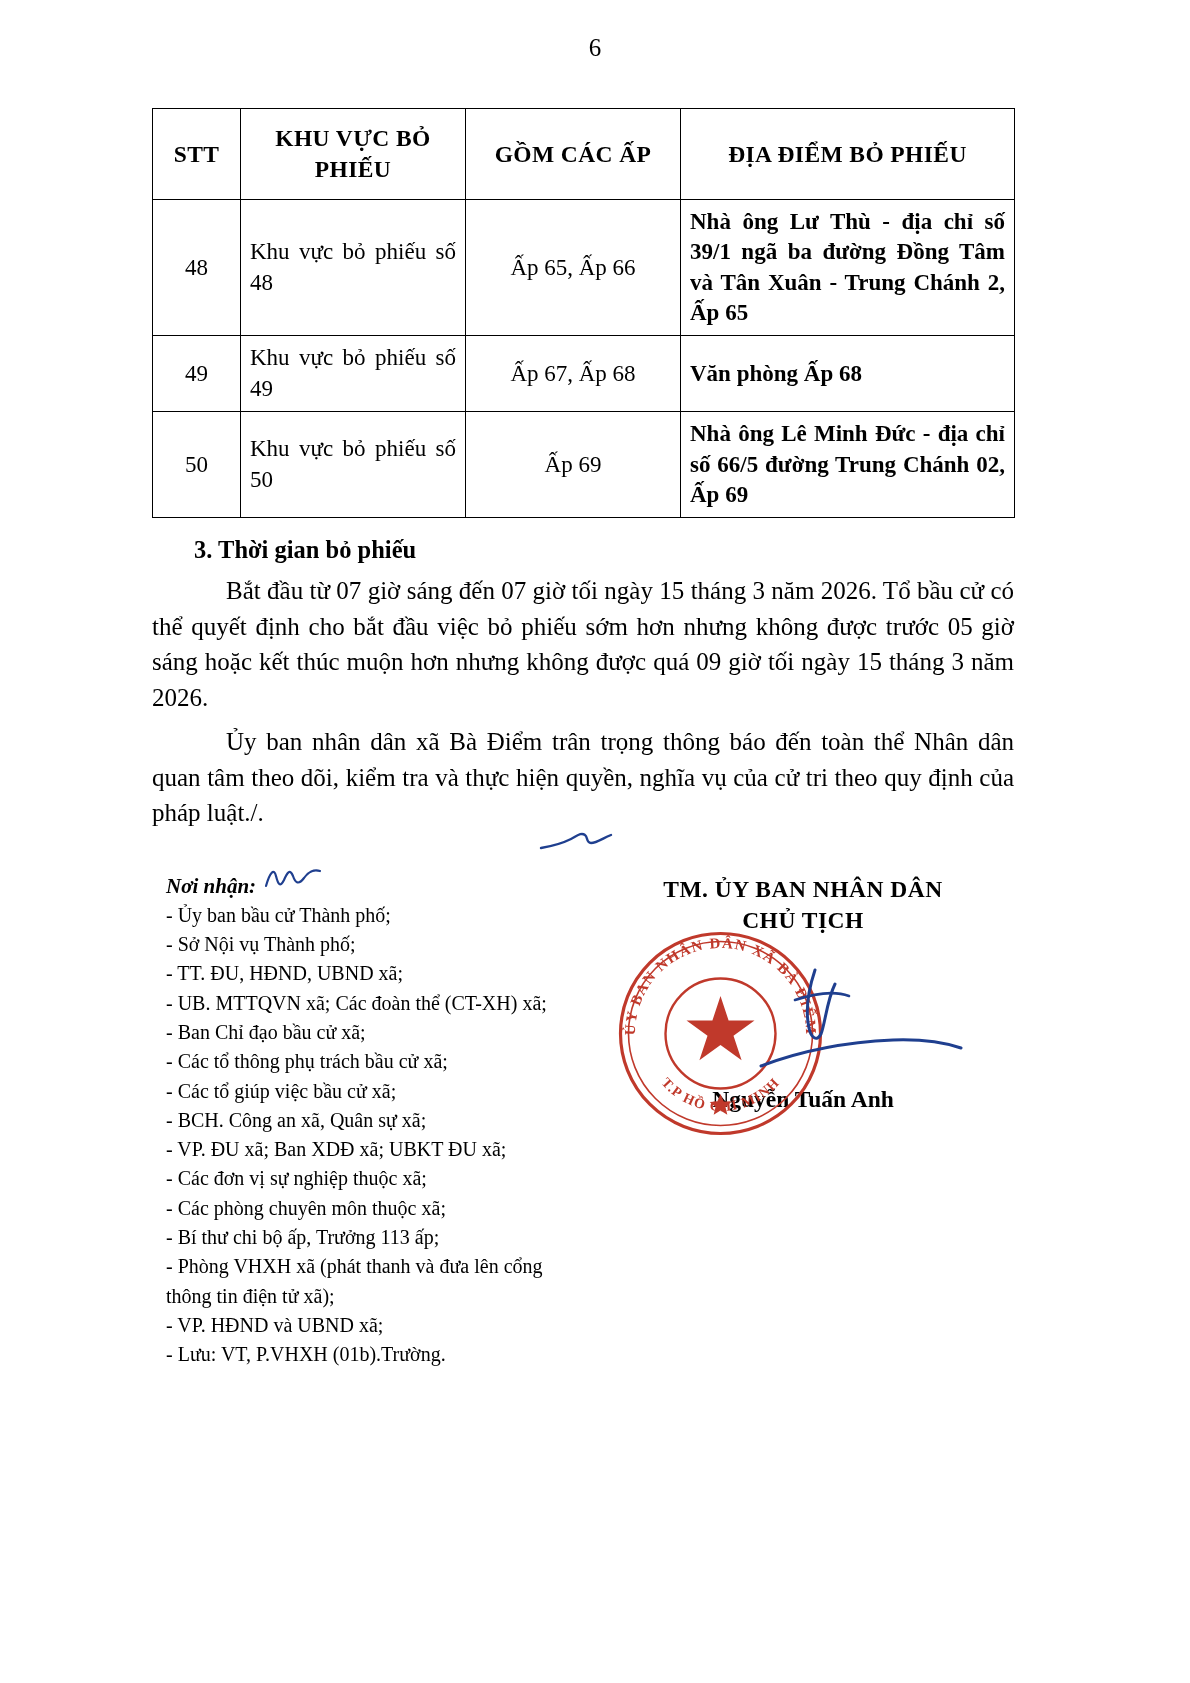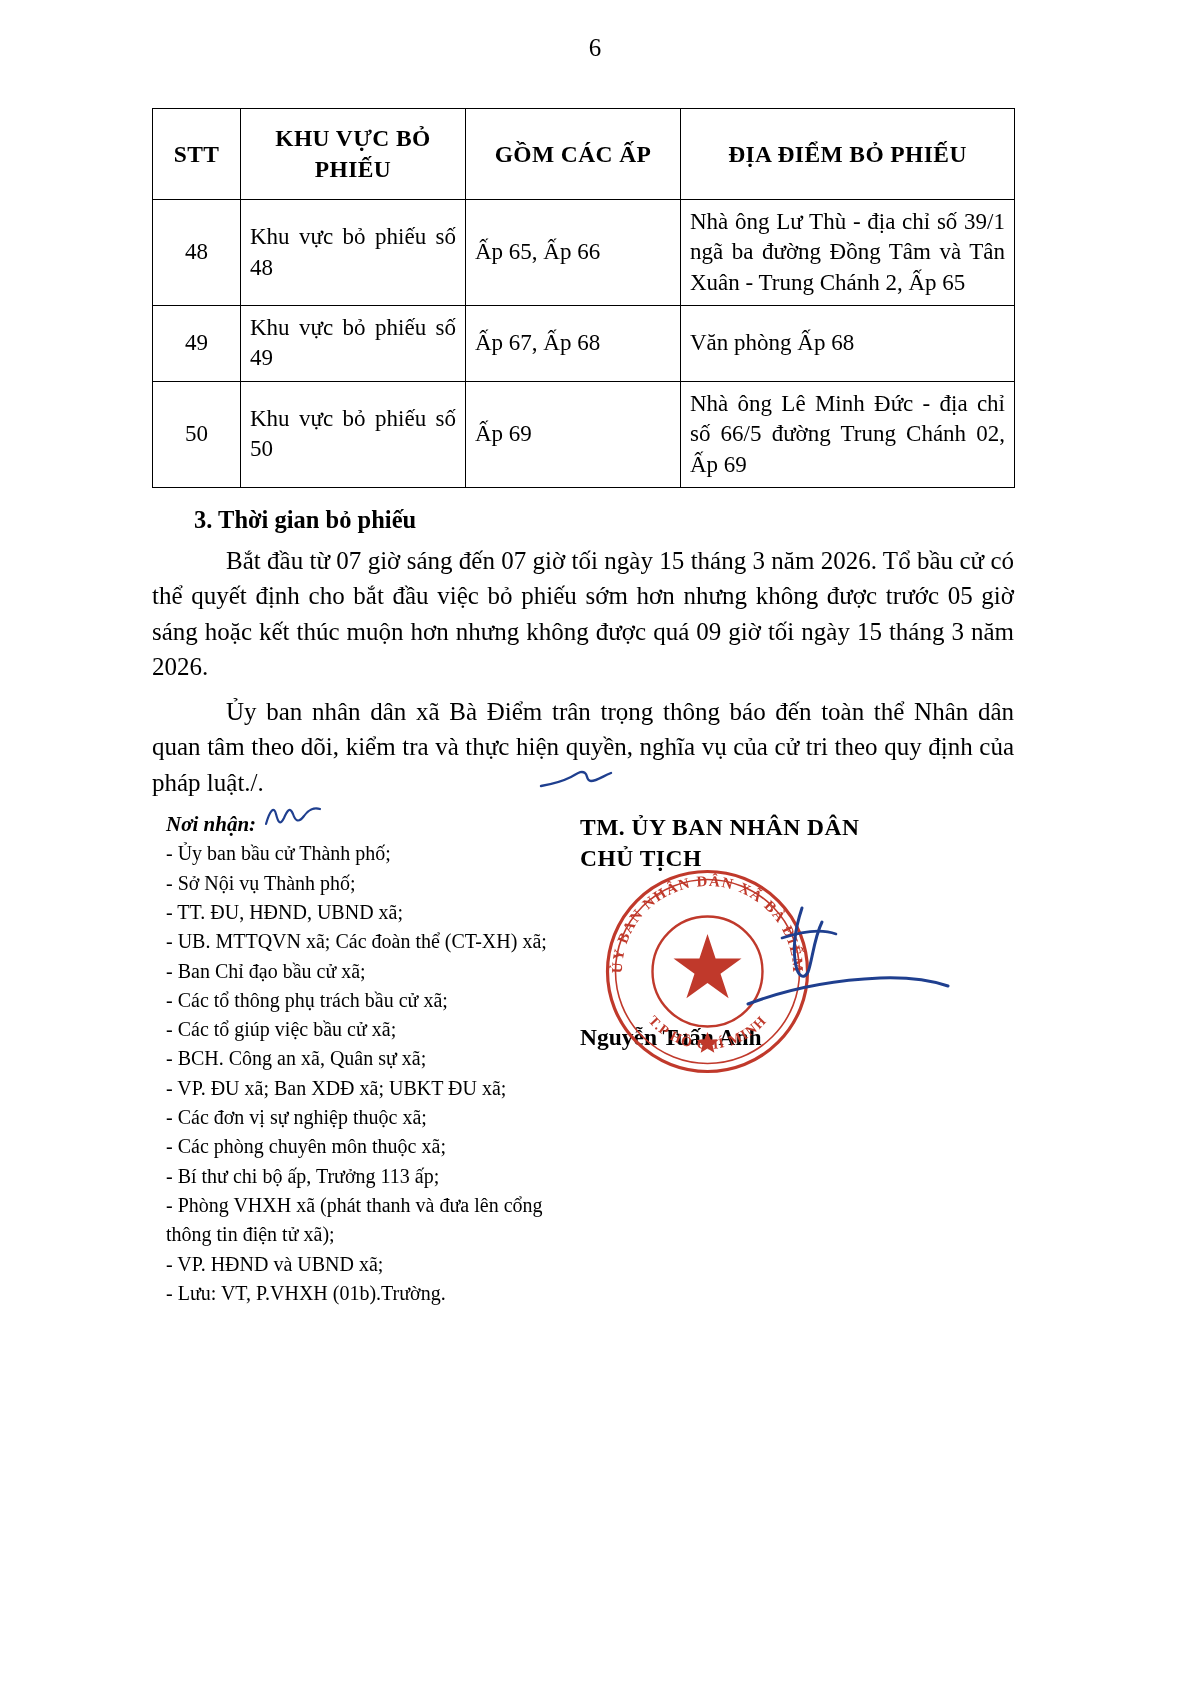--- a/index.html
+++ b/index.html
@@ -68,44 +68,45 @@
   }
   td.area {
     text-align: justify;
     text-align-last: left;
     hyphens: none;
     margin-left: 16px;
   }
   td.place {
     text-align: justify;
     text-align-last: left;
+    font-weight: bold;
   }
   td.hamlets {
-    text-align: left;
+    text-align: center;
   }
 
   
   .section-title {
     margin-top: 18px;
     margin-left: 42px;
     font-weight: bold;
     font-size: 24.5px;
   }
   p.para {
     margin: 9px 0 0 0;
     font-size: 25px;
     line-height: 1.42;
     text-align: justify;
     text-indent: 74px;
   }
 
   
   .sig-wrap {
     position: relative;
-    margin-top: 12px;
+    margin-top: 43px;
     width: 862px;
     min-height: 430px;
   }
   .recipients {
     position: absolute;
     left: 14px;
     top: 0;
     width: 420px;
   }
   .recipients .title {
@@ -123,23 +124,24 @@
     font-size: 20px;
     line-height: 1.465;
     white-space: nowrap;
   }
   .recipients li.wrap {
     white-space: normal;
   }
 
   .signer {
     position: absolute;
-    right: 14px;
+    right: 1px;
     top: 0;
     width: 420px;
+    text-align: center;
   }
   .signer .l1, .signer .l2 {
     font-weight: bold;
     font-size: 23.5px;
     letter-spacing: 0.5px;
     line-height: 1.32;
   }
   .signer .name {
     font-weight: bold;
     font-size: 23.5px;

